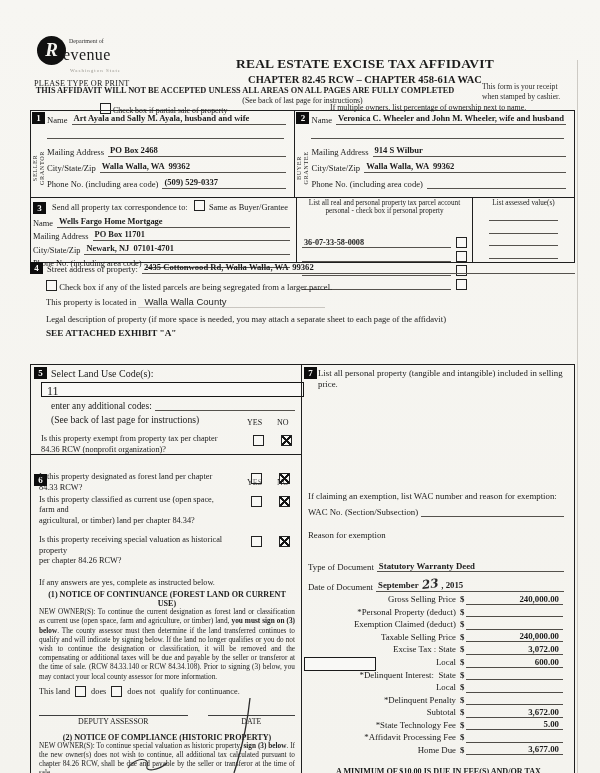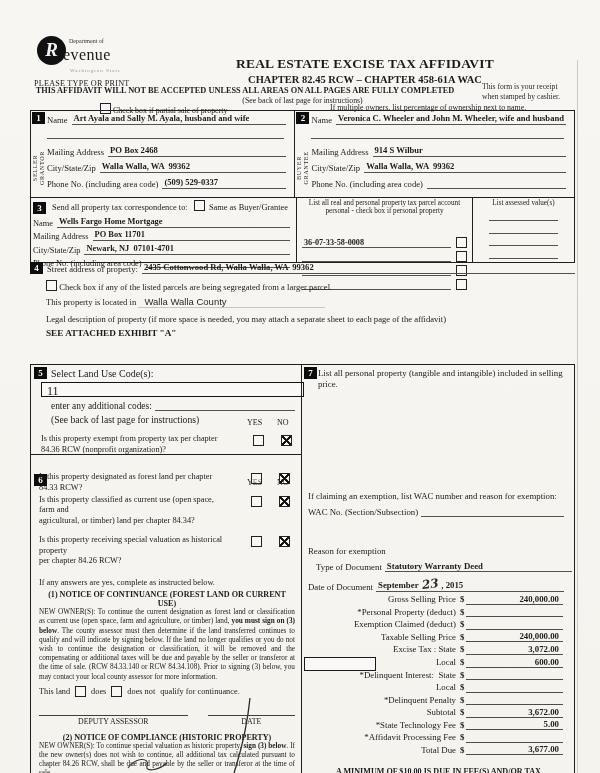--- a/index.html
+++ b/index.html
@@ -325,22 +325,22 @@
 
     <div class="col7">
       <span class="badge">7</span>
       <div class="c7t" style="left:16px;top:3px;">List all personal property (tangible and intangible) included in selling</div>
       <div class="c7t" style="left:16px;top:14px;">price.</div>
       <div class="c7t" style="left:6px;top:126px;">If claiming an exemption, list WAC number and reason for exemption:</div>
       <div class="rowline" style="left:6px;top:141px;width:256px;">
         <span class="lb">WAC No. (Section/Subsection)</span>
         <span class="vl"></span>
       </div>
-      <div class="c7t" style="left:6px;top:165px;margin-top:16px;">Reason for exemption</div>
-      <div class="rowline" style="left:6px;top:196px;width:256px;margin-left:8px;">
+      <div class="c7t" style="left:6px;top:165px;">Reason for exemption</div>
+      <div class="rowline" style="left:6px;top:196px;width:256px;">
         <span class="lb">Type of Document</span>
         <span class="vl">Statutory Warranty Deed</span>
       </div>
       <div class="rowline" style="left:6px;top:212px;width:256px;">
         <span class="lb">Date of Document</span>
         <span class="vl"><span class="b">September</span><span class="hand">23</span><span class="b">, 2015</span></span>
       </div>
       <div class="fees">
         <div class="localbox"></div>
         <div class="fee-row">
@@ -397,21 +397,21 @@
             <span class="fee-lb">*State Technology Fee</span>
             <span class="fee-d">$</span>
             <span class="fee-vl">5.00</span>
           </div>
         <div class="fee-row">
             <span class="fee-lb">*Affidavit Processing Fee</span>
             <span class="fee-d">$</span>
             <span class="fee-vl"></span>
           </div>
         <div class="fee-row">
-            <span class="fee-lb">Total Due</span>
+            <span class="fee-lb">Home Due</span>
             <span class="fee-d">$</span>
             <span class="fee-vl">3,677.00</span>
           </div>
       </div>
       <div class="minnote">A MINIMUM OF $10.00 IS DUE IN FEE(S) AND/OR TAX</div>
     </div>
   </div>
 
   <svg class="ink-svg" viewBox="0 0 600 773">
     <path d="M250 698 C248 718 242 748 234 773" stroke="#2c2c2c" stroke-width="1.3" fill="none"></path>

